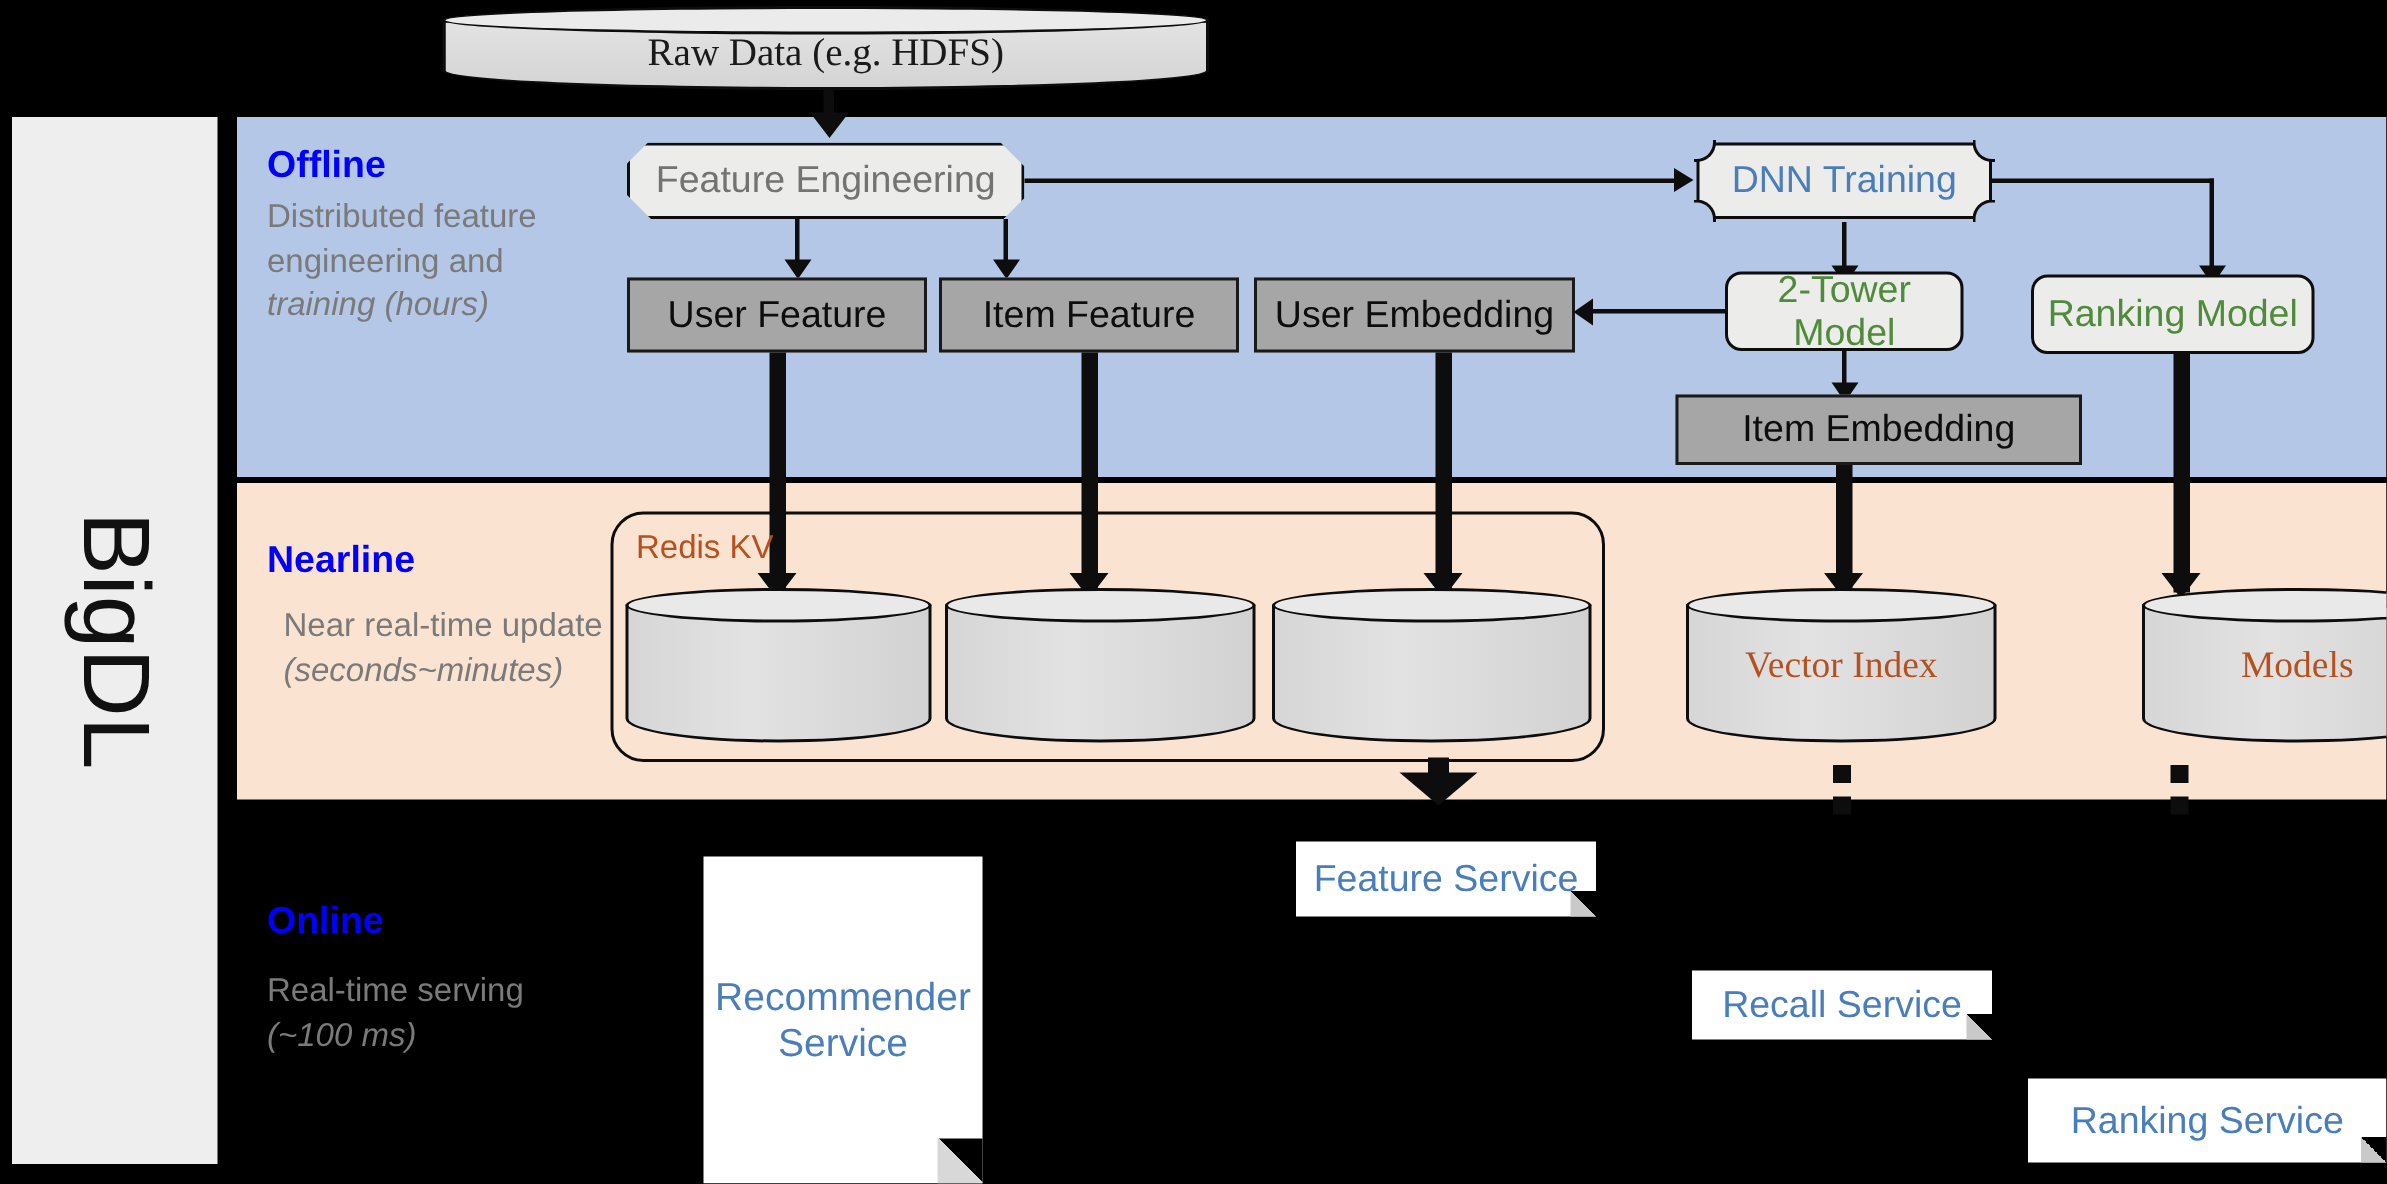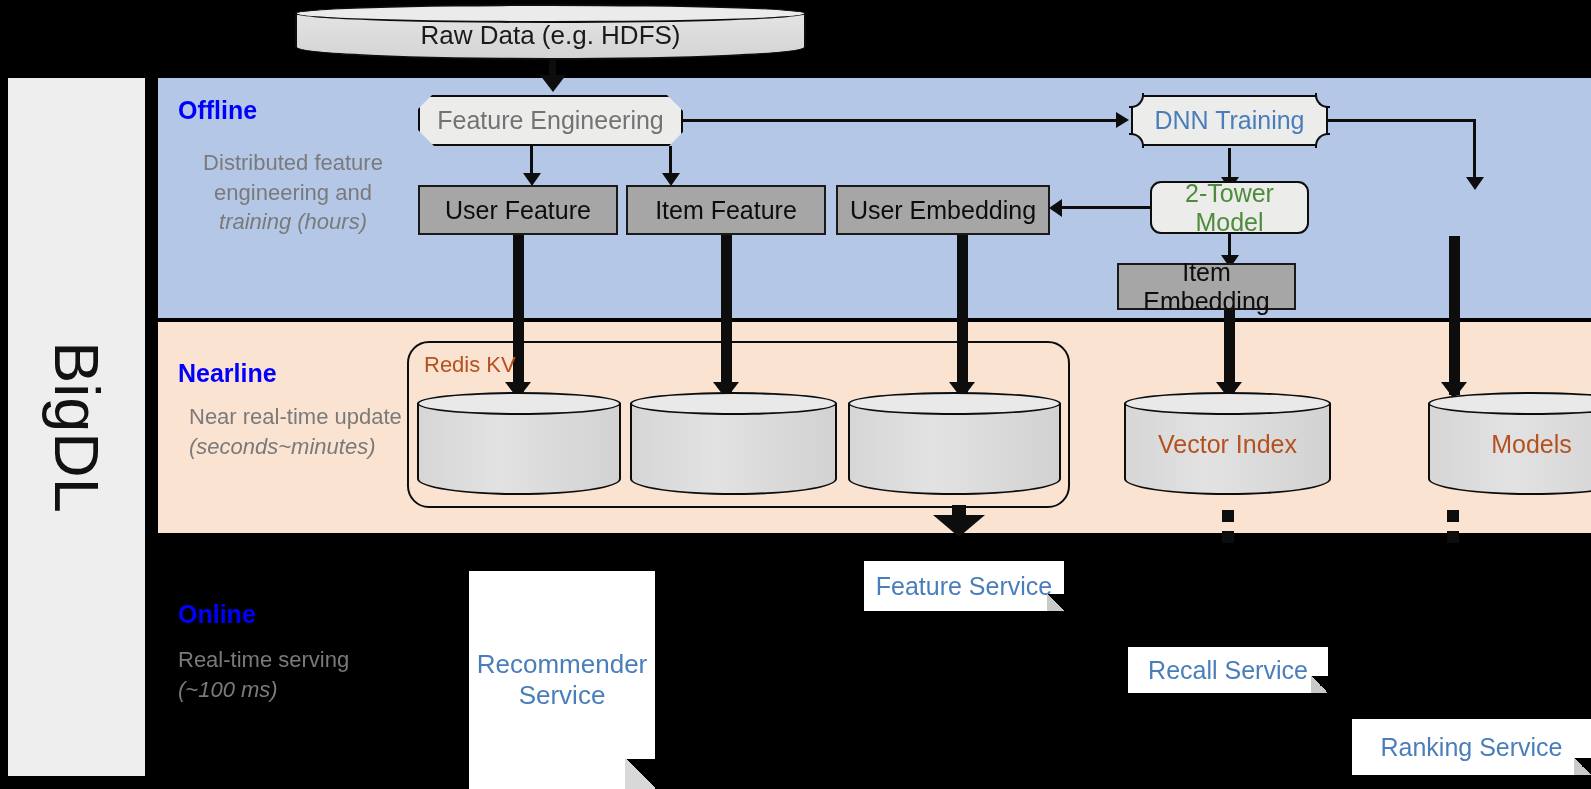--- a/index.html
+++ b/index.html
@@ -52,21 +52,21 @@
   .bracket .nub.br{right:-2px;bottom:-2px;border-radius:13px 0 0 0;border-bottom:none;border-right:none;}
 
   
   .cyl{position:absolute;}
   .cyl .body{position:absolute;left:0;right:0;top:11px;bottom:0;
      background:linear-gradient(to right,#d6d6d6,#e2e2e2 40%,#d2d2d2);
      border:2.5px solid #0d0d0d;border-radius:0 0 50% 50%/0 0 16px 16px;}
   .cyl .top{position:absolute;left:0;right:0;top:0;height:23px;
      background:#e9e9e9;border:2.5px solid #0d0d0d;border-radius:50%;box-sizing:border-box;}
   .cyl .lbl{position:absolute;left:0;right:0;top:50%;transform:translateY(-50%);
-     text-align:center;font-size:25px;color:#b5501f;z-index:3;}
+     text-align:center;font-size:25px;color:#b5501f;z-index:3;font-family:Liberation Serif, serif;}
 
   
   #raw-data{left:295px;top:4px;width:511px;height:56px;}
   #raw-data .top{height:19px;background:#ebebeb;}
   #raw-data .body{top:9px;background:linear-gradient(to bottom,#e3e3e3,#d4d4d4);
      border-radius:0 0 50% 50%/0 0 13px 13px;}
   #raw-data .lbl{color:#1a1a1a;font-size:26px;top:55%;}
 
   
   #redis-kv{position:absolute;left:407px;top:341px;width:663px;height:167px;
@@ -117,21 +117,21 @@
   <div class="cyl" id="raw-data">
     <div class="body"></div>
     <div class="top"></div>
     <div class="lbl">Raw Data (e.g. HDFS)</div>
   </div>
 
   <div class="ln thin-v" style="left:549px;top:60px;width:7px;height:20px;"></div>
   <div class="ahead-d big" style="left:540px;top:75px;"></div>
 
   <div class="band-head" style="left:178px;top:96px;">Offline</div>
-  <div class="band-sub" style="left:178px;top:148px;text-align:center;"><span>Distributed feature engineering and </span><i>training (hours)</i></div>
+  <div class="band-sub" style="left:178px;top:129px;"><span>Distributed feature engineering and </span><i>training (hours)</i></div>
 
   <div class="node proc-box blue-txt cut-corner" id="feature-engineering" style="left:418px;top:95px;width:265px;height:51px;">
     <span>Feature Engineering</span>
   </div>
 
   <div class="bracket" id="dnn-training" style="left:1131px;top:95px;width:197px;height:51px;">
     <div class="bk-body">
         <span>DNN Training</span>
       </div>
     <div class="nub tl"></div>
@@ -162,28 +162,31 @@
   <div class="node gray-box" id="item-feature" style="left:626px;top:185px;width:200px;height:50px;">
     <span>Item Feature</span>
   </div>
   <div class="node gray-box" id="user-embedding" style="left:836px;top:185px;width:214px;height:50px;">
     <span>User Embedding</span>
   </div>
 
   <div class="node proc-box green-txt rounded" id="two-tower-model" style="left:1150px;top:181px;width:159px;height:53px;">
     <span>2-Tower Model</span>
   </div>
+  <div class="node proc-box green-txt rounded" id="ranking-model" style="left:1354px;top:183px;width:189px;height:53px;">
+    <span>Ranking Model</span>
+  </div>
 
   <div class="ln thin-h" style="left:1062px;top:206px;width:90px;"></div>
   <div class="ahead-l" style="left:1049px;top:199px;"></div>
 
   <div class="ln thin-v" style="left:1228px;top:234px;width:3px;height:25px;"></div>
   <div class="ahead-d" style="left:1221px;top:255px;"></div>
 
-  <div class="node gray-box" id="item-embedding" style="left:1117px;top:263px;width:179px;height:47px;">
+  <div class="node gray-box" id="item-embedding" style="left:1117px;top:263px;width:271px;height:47px;">
     <span>Item Embedding</span>
   </div>
 
   <div class="ln thick-v" style="left:513px;top:235px;height:160px;"></div>
   <div class="ahead-d big" style="left:505px;top:382px;"></div>
 
   <div class="ln thick-v" style="left:721px;top:235px;height:160px;"></div>
   <div class="ahead-d big" style="left:713px;top:382px;"></div>
 
   <div class="ln thick-v" style="left:957px;top:235px;height:160px;"></div>

